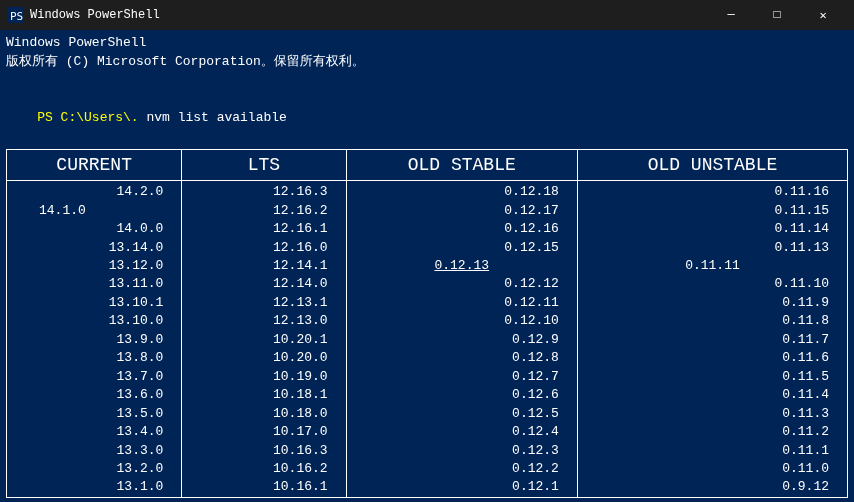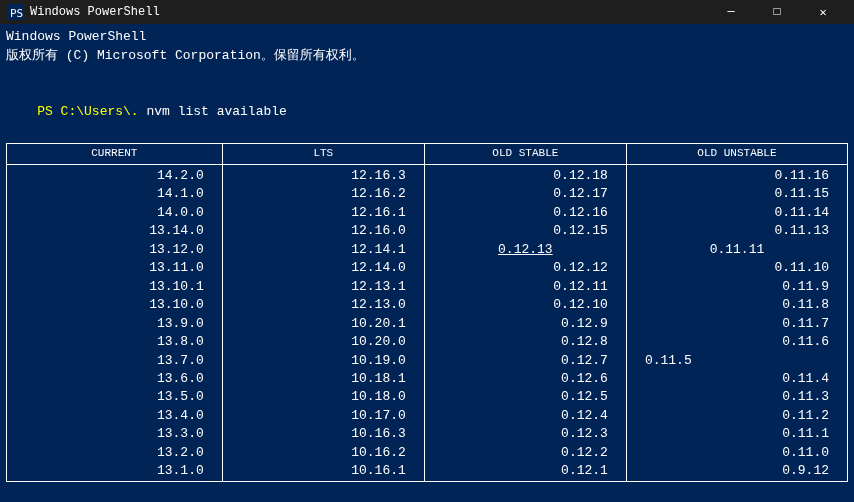--- a/index.html
+++ b/index.html
@@ -9,21 +9,21 @@
       background: #012456;
       font-family: 'Consolas', 'Courier New', monospace;
       font-size: 13px;
       color: #ffffff;
       overflow: hidden;
     }
 
     
     .title-bar {
       background: #1e1e1e;
-      height: 24px;
+      height: 30px;
       display: flex;
       align-items: center;
       justify-content: space-between;
       padding: 0 8px;
       user-select: none;
     }
     .title-bar-left {
       display: flex;
       align-items: center;
       gap: 6px;
@@ -74,21 +74,21 @@
       width: 100%;
       border-collapse: collapse;
       border: 1px solid #ffffff;
     }
     .nvm-table th {
       color: #ffffff;
       text-align: center;
       padding: 2px 10px;
       border: 1px solid #ffffff;
       font-weight: normal;
-      font-size: 11px;
+      font-size: 18px;
     }
     .nvm-table td {
       color: #ffffff;
       text-align: right;
       padding: 0px 18px;
       border-left: 1px solid #ffffff;
       border-right: 1px solid #ffffff;
       font-size: 13px;
       line-height: 1.42;
     }
@@ -135,21 +135,21 @@
         </tr>
       </thead>
       <tbody id="table-body">
       <tr>
             <td style="text-align: right;">14.2.0</td>
             <td style="text-align: right;">12.16.3</td>
             <td style="text-align: right;">0.12.18</td>
             <td style="text-align: right;">0.11.16</td>
           </tr>
           <tr>
-            <td style="text-align: right; padding-left: 32px;">14.1.0</td>
+            <td style="text-align: left; padding-left: 32px;">14.1.0</td>
             <td style="text-align: right;">12.16.2</td>
             <td style="text-align: right;">0.12.17</td>
             <td style="text-align: right;">0.11.15</td>
           </tr>
           <tr>
             <td style="text-align: right;">14.0.0</td>
             <td style="text-align: right;">12.16.1</td>
             <td style="text-align: right;">0.12.16</td>
             <td style="text-align: right;">0.11.14</td>
           </tr>
@@ -192,21 +192,21 @@
           <tr>
             <td style="text-align: right;">13.8.0</td>
             <td style="text-align: right;">10.20.0</td>
             <td style="text-align: right;">0.12.8</td>
             <td style="text-align: right;">0.11.6</td>
           </tr>
           <tr>
             <td style="text-align: right;">13.7.0</td>
             <td style="text-align: right;">10.19.0</td>
             <td style="text-align: right;">0.12.7</td>
-            <td style="text-align: left;">0.11.5</td>
+            <td style="text-align: right;">0.11.5</td>
           </tr>
           <tr>
             <td style="text-align: right; padding-left: 20px;">13.6.0</td>
             <td style="text-align: right;">10.18.1</td>
             <td style="text-align: right;">0.12.6</td>
             <td style="text-align: right;">0.11.4</td>
           </tr>
           <tr>
             <td style="text-align: right;">13.5.0</td>
             <td style="text-align: right;">10.18.0</td>

